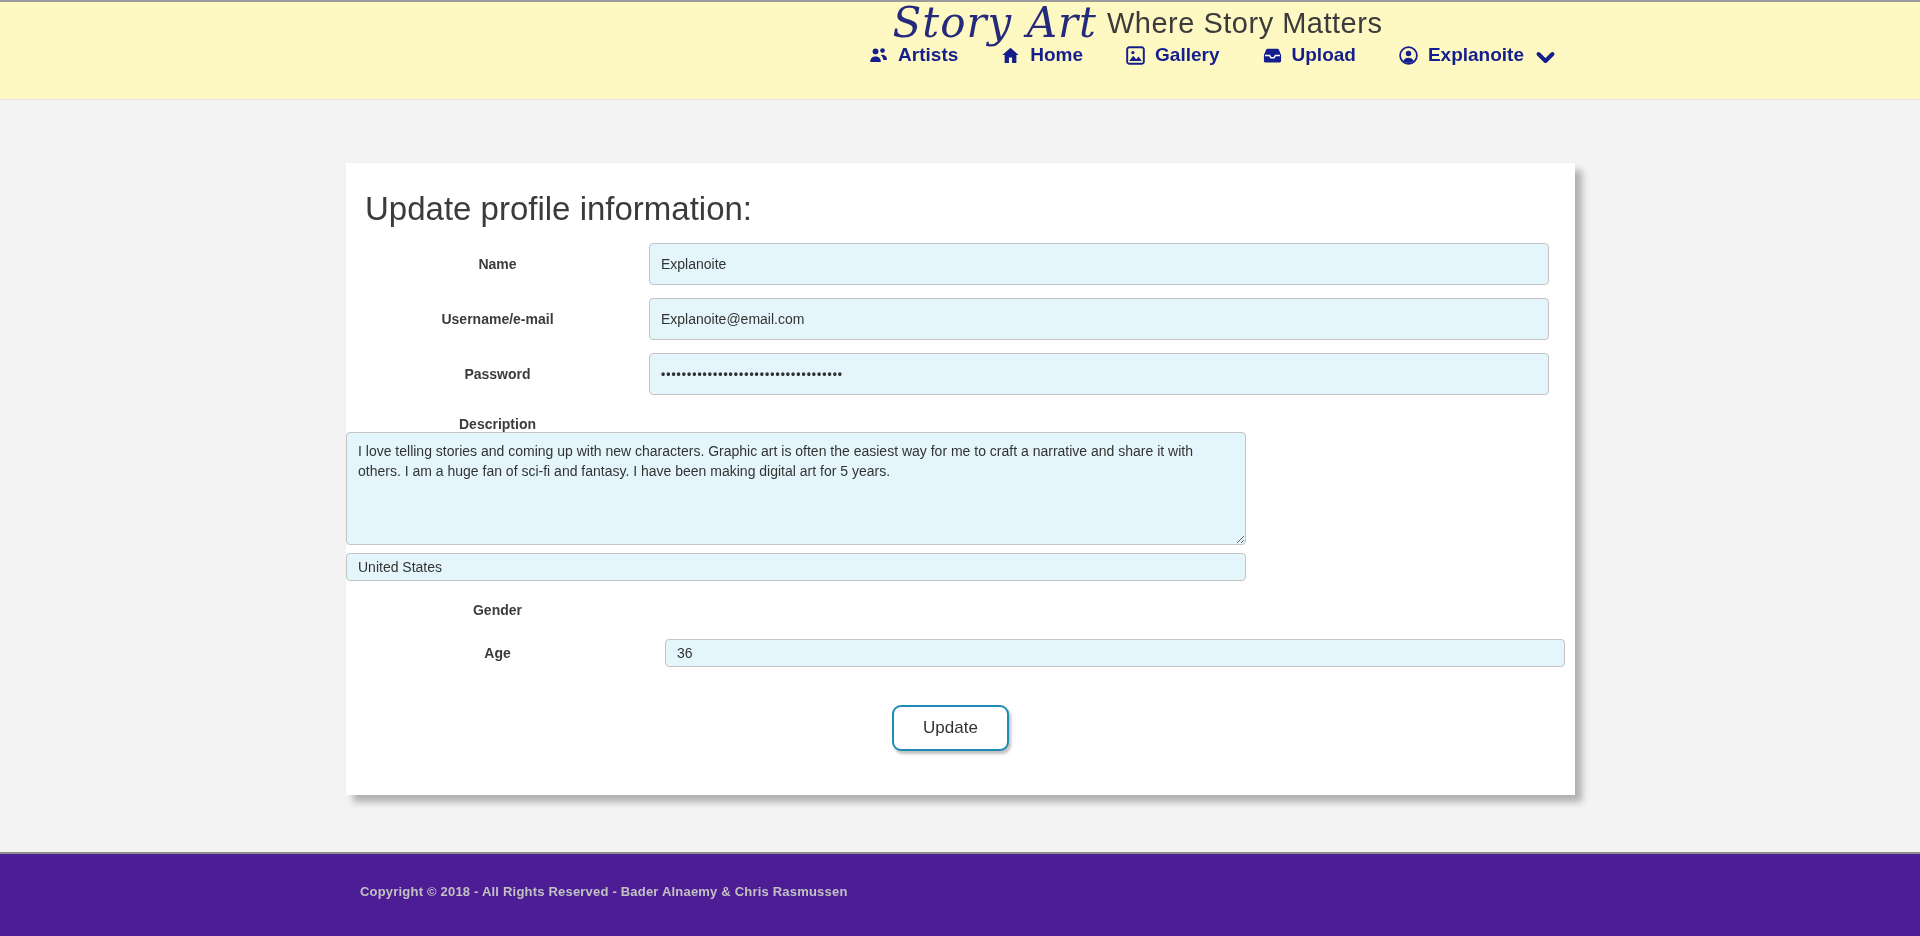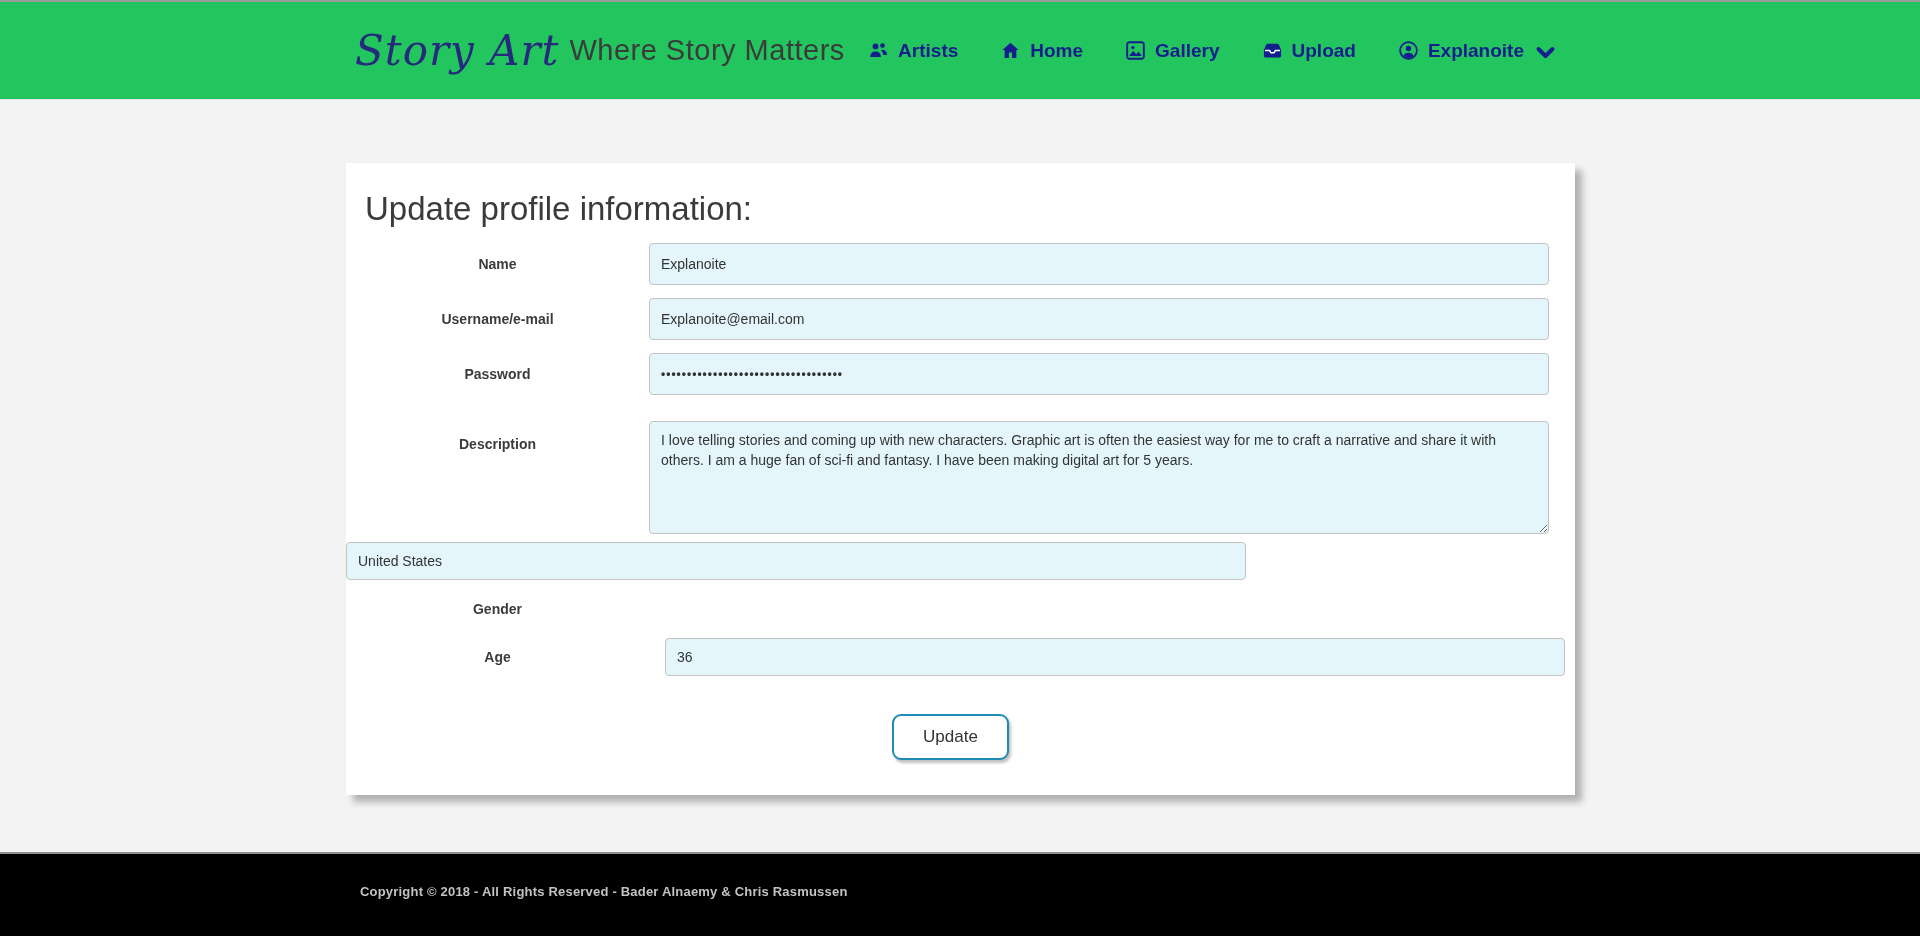--- a/index.html
+++ b/index.html
@@ -3,62 +3,62 @@
 <meta charset="utf-8">
 <style>
   * { margin:0; padding:0; box-sizing:border-box; }
   html,body { width:1920px; height:936px; overflow:hidden; background:#f2f3f2;
               font-family:"Liberation Sans", sans-serif; }
 
   
   .top-line { height:2px; background:#9c9c9c; }
 
   
-  .header { height:98px; background:#22c55e; border-bottom:1px solid #e4e4e4;
-            display:flex; align-items:center; }
+  .header { height:98px; background:#fef9c3; border-bottom:1px solid #e4e4e4;
+            display:flex; align-items:center;flex-direction:column; }
   .brand { margin-left:355px; display:flex; align-items:center; cursor:pointer; }
   .brand-script { font-family:"DejaVu Serif", serif; font-style:italic;
                   font-size:42px; color:#262a7d; letter-spacing:1px; line-height:1; }
   .brand-tagline { font-size:29px; color:#3b3b3b; margin-left:10px; letter-spacing:0.5px; }
 
   .nav { margin-left:auto; margin-right:368px; display:flex; align-items:center; gap:42px;font-weight:bold; }
   .nav-item { display:flex; align-items:center; gap:9px; color:#141e8c;
               font-size:19px; cursor:pointer; white-space:nowrap; }
   .nav-item svg { width:21px; height:21px; fill:#141e8c; display:block; }
   .nav-item .chev { width:17px; height:17px; margin-left:2px; }
 
   
   .main { height:752px; background:#f2f3f2; padding-top:63px; }
   .card { width:1229px; height:632px; margin-left:346px; background:#ffffff;
           box-shadow:7px 7px 7px rgba(0,0,0,0.28); position:relative; }
   .card-title { padding:27px 0 0 19px; font-size:33px; color:#3b3b3b; font-weight:400; }
 
   .form { margin-top:15px; }
   .frow { display:flex; }
-  .frow.m13 { margin-top:13px; } .frow.m10 { margin-top:26px; }
+  .frow.m13 { margin-top:13px; } .frow.m10 { margin-top:6px;flex-direction:column; }
   .frow.m8  { margin-top:8px;  } .frow.m21 { margin-top:21px;gap:16px; }
   .label-cell { width:303px; display:flex; justify-content:center; align-items:center; }
   .label-cell.top { align-items:flex-start; padding-top:15px; }
   .flabel { font-size:14px; font-weight:bold; color:#3b3b3b;text-align:right; }
   .input-cell { width:900px; }
   .tin { width:900px; background:#e4f6fb; border:1px solid #c3c3c3; border-radius:4px;
          padding:0 11px; font-family:"Liberation Sans", sans-serif;
          font-size:14px; color:#333; outline:none; display:block; }
-  .tin.h42 { height:42px; } .tin.h34 { height:38px; }
+  .tin.h42 { height:42px; } .tin.h34 { height:28px; }
   .tin.pw { font-size:12px; font-weight:bold; letter-spacing:1px; }
   textarea.tin { height:113px; padding:8px 11px; line-height:1.45; resize:both; }
 
   .btn-row { margin-top:38px; margin-left:546px; }
   .update-btn { width:117px; height:46px; background:#ffffff; border:2px solid #1e8cb5;
                 border-radius:9px; font-family:"Liberation Sans", sans-serif;
                 font-size:17px; color:#333; cursor:pointer;
                 box-shadow:2px 3px 3px rgba(0,0,0,0.25); }
 
   
-  .footer { height:84px; background:#000000; border-top:2px solid #8f8f8f;
+  .footer { height:84px; background:#4c1d95; border-top:2px solid #8f8f8f;
             padding:30px 0 0 360px; }
   .copyright { color:#c2c2c2; font-size:13px; font-weight:bold; letter-spacing:0.2px; }
 </style>
 </head>
 <body>
 
 <div class="top-line"></div>
 
 <div class="header">
   <div class="brand">

